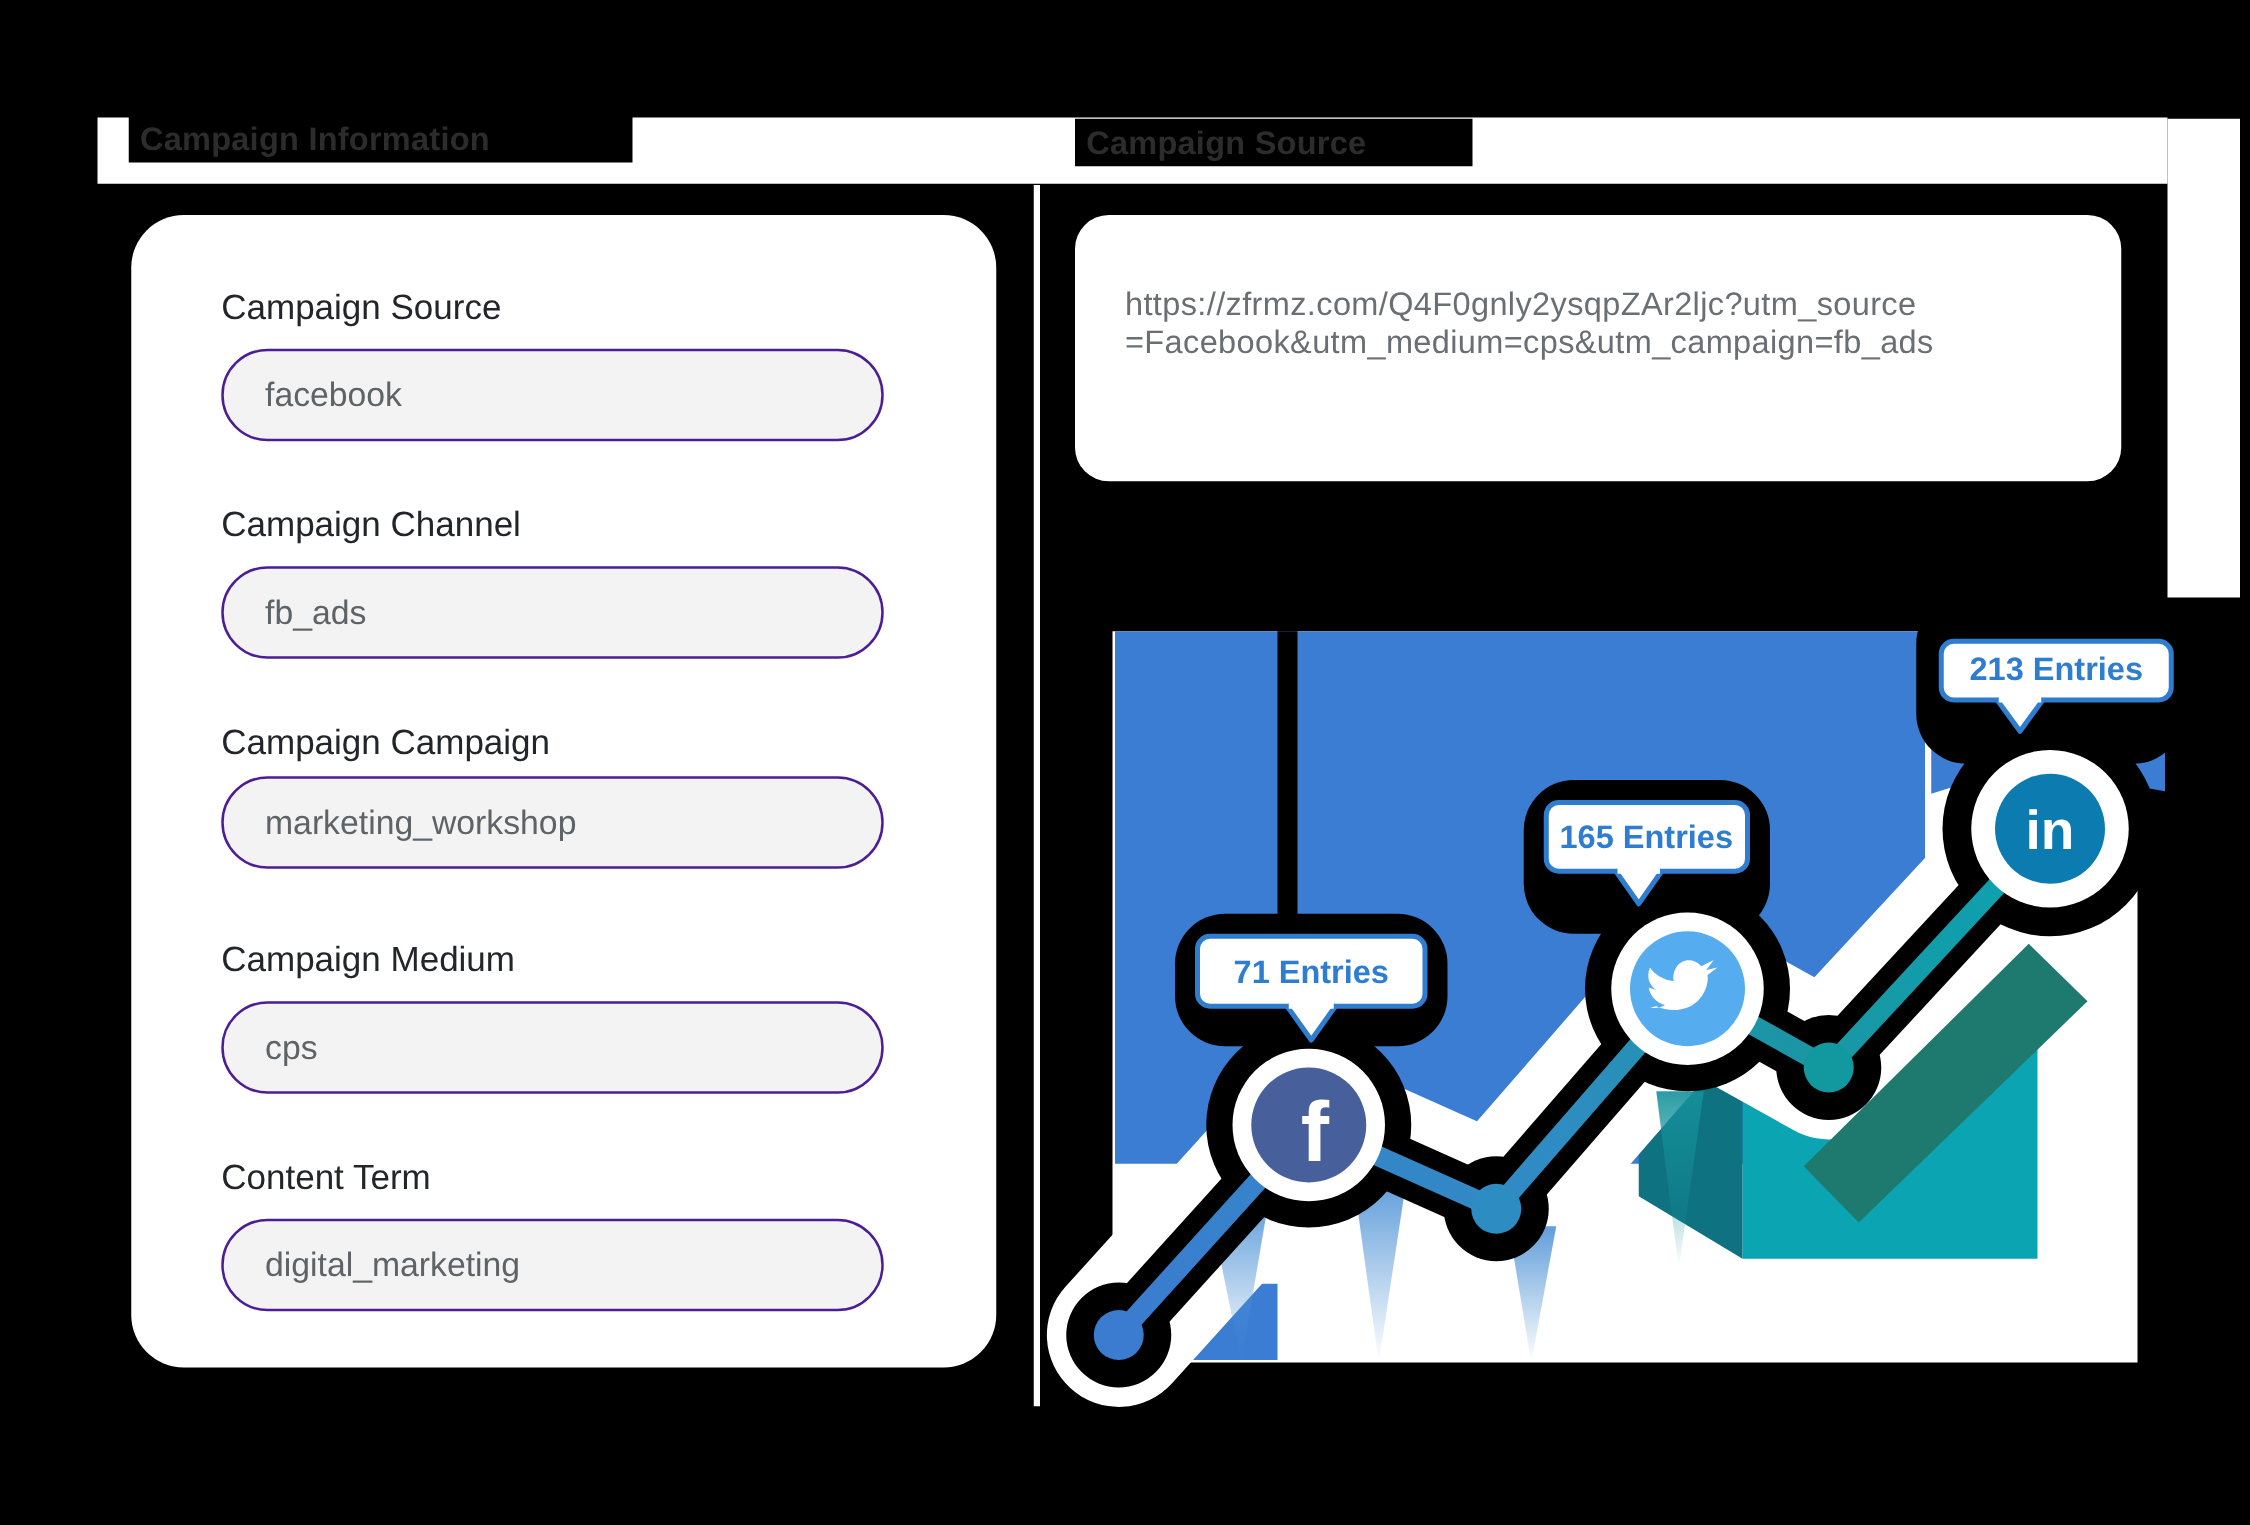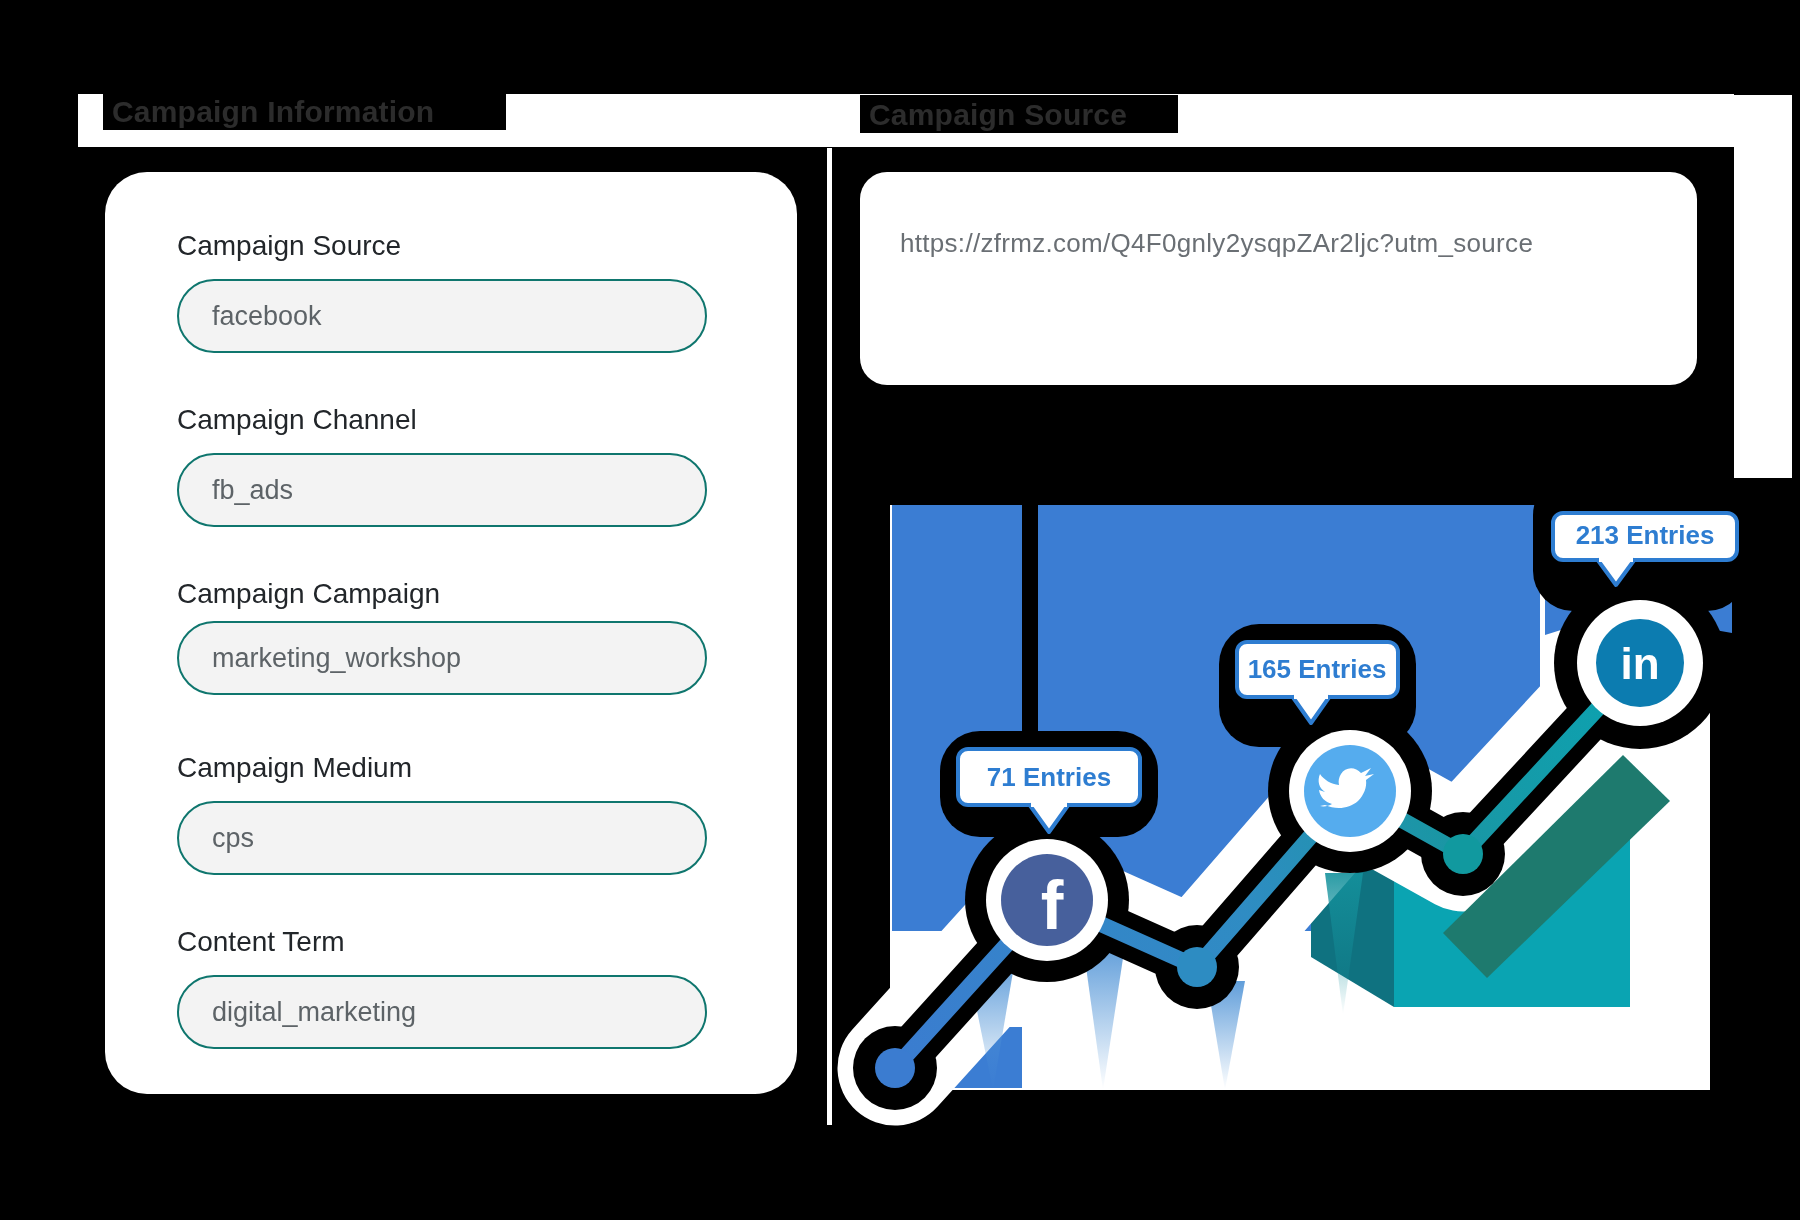--- a/index.html
+++ b/index.html
@@ -5,29 +5,29 @@
   html,body{margin:0;padding:0;}
   body{
     width:1800px;height:1220px;position:relative;overflow:hidden;
     background:#000;font-family:"Liberation Sans",sans-serif;
   }
   .abs{position:absolute;}
   
   .title-strip{left:78px;top:94px;width:1656px;height:53px;background:#fff;}
   .right-col{left:1734px;top:95px;width:58px;height:383px;background:#fff;}
   .title-box{height:38px;background:#000;color:#2c2c2c;font-weight:bold;
-    font-size:30px;line-height:39px;padding-left:9px;white-space:nowrap;letter-spacing:.2px;}
+    font-size:26px;line-height:39px;padding-left:9px;white-space:nowrap;letter-spacing:.2px;}
   .title-box.left{left:103px;top:92px;width:394px;}
   .title-box.right{left:860px;top:95px;width:309px;}
   
   .card{left:105px;top:172px;width:692px;height:922px;background:#fff;border-radius:42px;
     box-shadow:0 2px 8px rgba(0,0,0,.35);}
   .fld-label{left:177px;height:34px;color:#22262a;font-size:28px;line-height:34px;white-space:nowrap;}
   .fld{left:177px;width:530px;height:74px;border-radius:37px;background:#f3f3f3;
-    border:2px solid #0f766e;box-sizing:border-box;color:#5d6367;font-size:27px;
+    border:2px solid #4c1d95;box-sizing:border-box;color:#5d6367;font-size:27px;
     line-height:70px;padding-left:33px;white-space:nowrap;overflow:hidden;}
   
   .thin-line{left:827px;top:148px;width:5px;height:977px;background:#fff;}
   .url-panel{left:832px;top:148px;width:901px;height:279px;background:#000;}
   .url-card{left:860px;top:172px;width:837px;height:213px;background:#fff;border-radius:27px;}
   .url-text{left:40px;top:56px;width:770px;color:#6a6f74;font-size:26px;line-height:30px;letter-spacing:.3px;}
   .url-line{white-space:nowrap;}
   svg text{font-family:"Liberation Sans",sans-serif;}
   .badge-txt{font-size:26px;font-weight:bold;fill:#2e7dd1;}
 </style>
@@ -54,20 +54,21 @@
 <div class="abs fld" style="top:801px">cps</div>
 
 <div class="abs fld-label" style="top:925px">Content Term</div>
 <div class="abs fld" style="top:975px">digital_marketing</div>
 
 <div class="abs thin-line"></div>
 <div class="abs url-panel">
   <div class="abs url-card" style="left:28px;top:24px;">
     <div class="abs url-text">
       <div class="url-line">https://zfrmz.com/Q4F0gnly2ysqpZAr2ljc?utm_source</div>
+      <div class="url-line">=Facebook&amp;utm_medium=cps&amp;utm_campaign=fb_ads</div>
     </div>
   </div>
 </div>
 
 <svg class="abs" style="left:855px;top:483px;overflow:visible" width="890" height="642" viewBox="0 0 890 642">
   <defs>
     <linearGradient id="lineGrad" gradientUnits="userSpaceOnUse" x1="40" y1="585" x2="785" y2="180">
       <stop offset="0" stop-color="#3b7cd0"></stop>
       <stop offset="0.45" stop-color="#2f8cc3"></stop>
       <stop offset="0.7" stop-color="#1a96a4"></stop>

